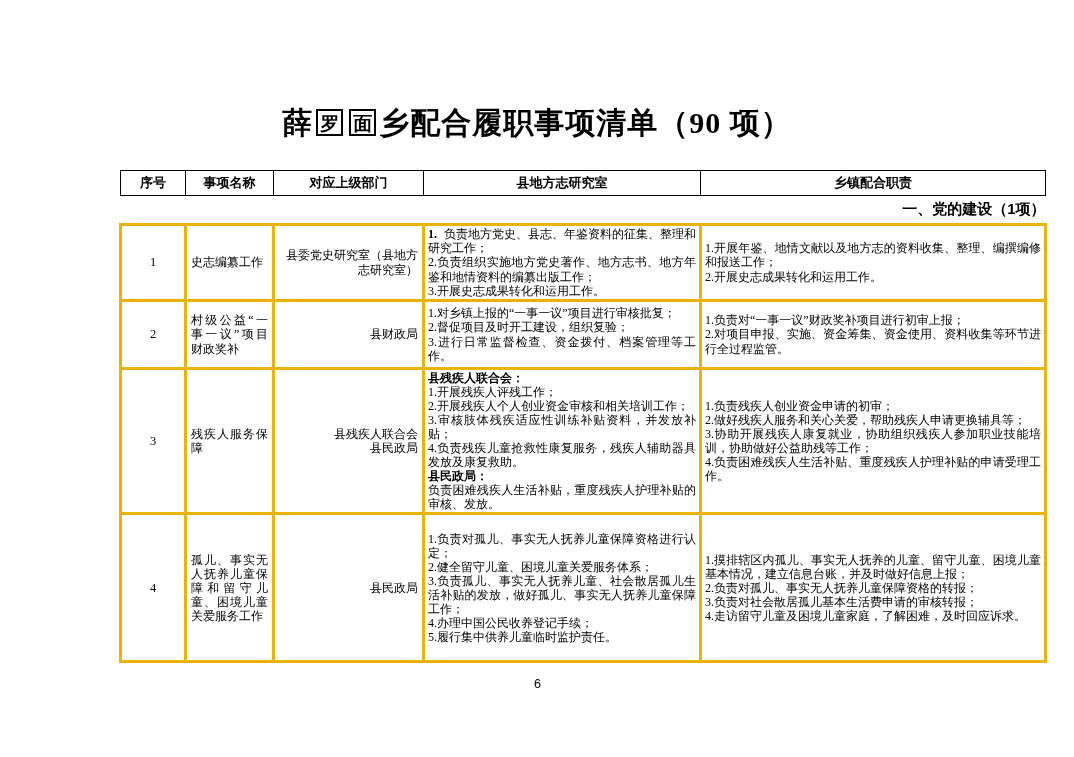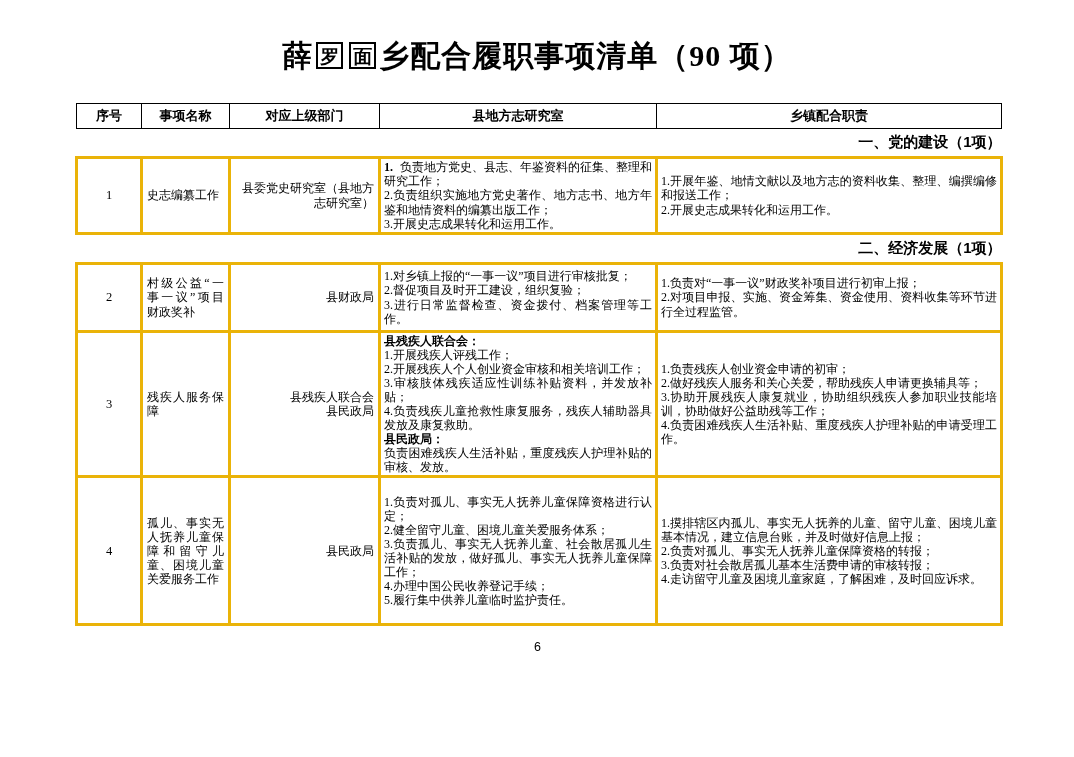--- a/index.html
+++ b/index.html
@@ -4,33 +4,33 @@
 <style>
   * { margin:0; padding:0; box-sizing:border-box; }
   html,body { background:#fff; }
   body {
     width:1074px; height:757px; overflow:hidden;
     font-family:"Liberation Serif","DejaVu Serif",serif;
     color:#000;
   }
   
   .title {
-    margin-top:36px; text-align:center;
+    margin-top:103px; text-align:center;
     font-family:"Liberation Serif","DejaVu Serif",serif;
     font-weight:bold; font-size:30px; letter-spacing:1px;
     white-space:nowrap;
   }
   .boxed {
     display:inline-block; width:27px; height:27px; line-height:25px;
     border:2px solid #000; font-size:19px; font-weight:600;
     text-align:center; vertical-align:3px; margin:0 3px; letter-spacing:0;
   }
   
   table.duty {
-    margin:26px 0 0 75px; width:925px;
+    margin:26px 0 0 119px; width:925px;
     border-collapse:collapse; table-layout:fixed;
   }
   th {
     border:1px solid #000; height:25px;
     font-family:"Liberation Sans","DejaVu Sans",sans-serif;
     font-size:13px; font-weight:bold; text-align:center;
     padding:1px 2px;
   }
   td.section-cell {
     border:none; background:#fff;
@@ -93,23 +93,20 @@
         <td class="body-cell cell-duty">
           <div class="duty-line"><b class="np">1.</b>负责地方党史、县志、年鉴资料的征集、整理和研究工作；</div>
           <div class="duty-line">2.负责组织实施地方党史著作、地方志书、地方年鉴和地情资料的编纂出版工作；</div>
           <div class="duty-line">3.开展史志成果转化和运用工作。</div>
         </td>
         <td class="body-cell cell-duty">
           <div class="duty-line">1.开展年鉴、地情文献以及地方志的资料收集、整理、编撰编修和报送工作；</div>
           <div class="duty-line">2.开展史志成果转化和运用工作。</div>
         </td>
       </tr>
-      <tr>
-        <td colspan="5" class="section-cell">二、经济发展（1项）</td>
-      </tr>
       <tr style="height: 68px;">
         <td class="body-cell cell-no">2</td>
         <td class="body-cell cell-name">村级公益“一事一议”项目财政奖补</td>
         <td class="body-cell cell-dept">
           <span class="dept-line">县财政局</span>
         </td>
         <td class="body-cell cell-duty">
           <div class="duty-line">1.对乡镇上报的“一事一议”项目进行审核批复；</div>
           <div class="duty-line">2.督促项目及时开工建设，组织复验；</div>
           <div class="duty-line">3.进行日常监督检查、资金拨付、档案管理等工作。</div>

